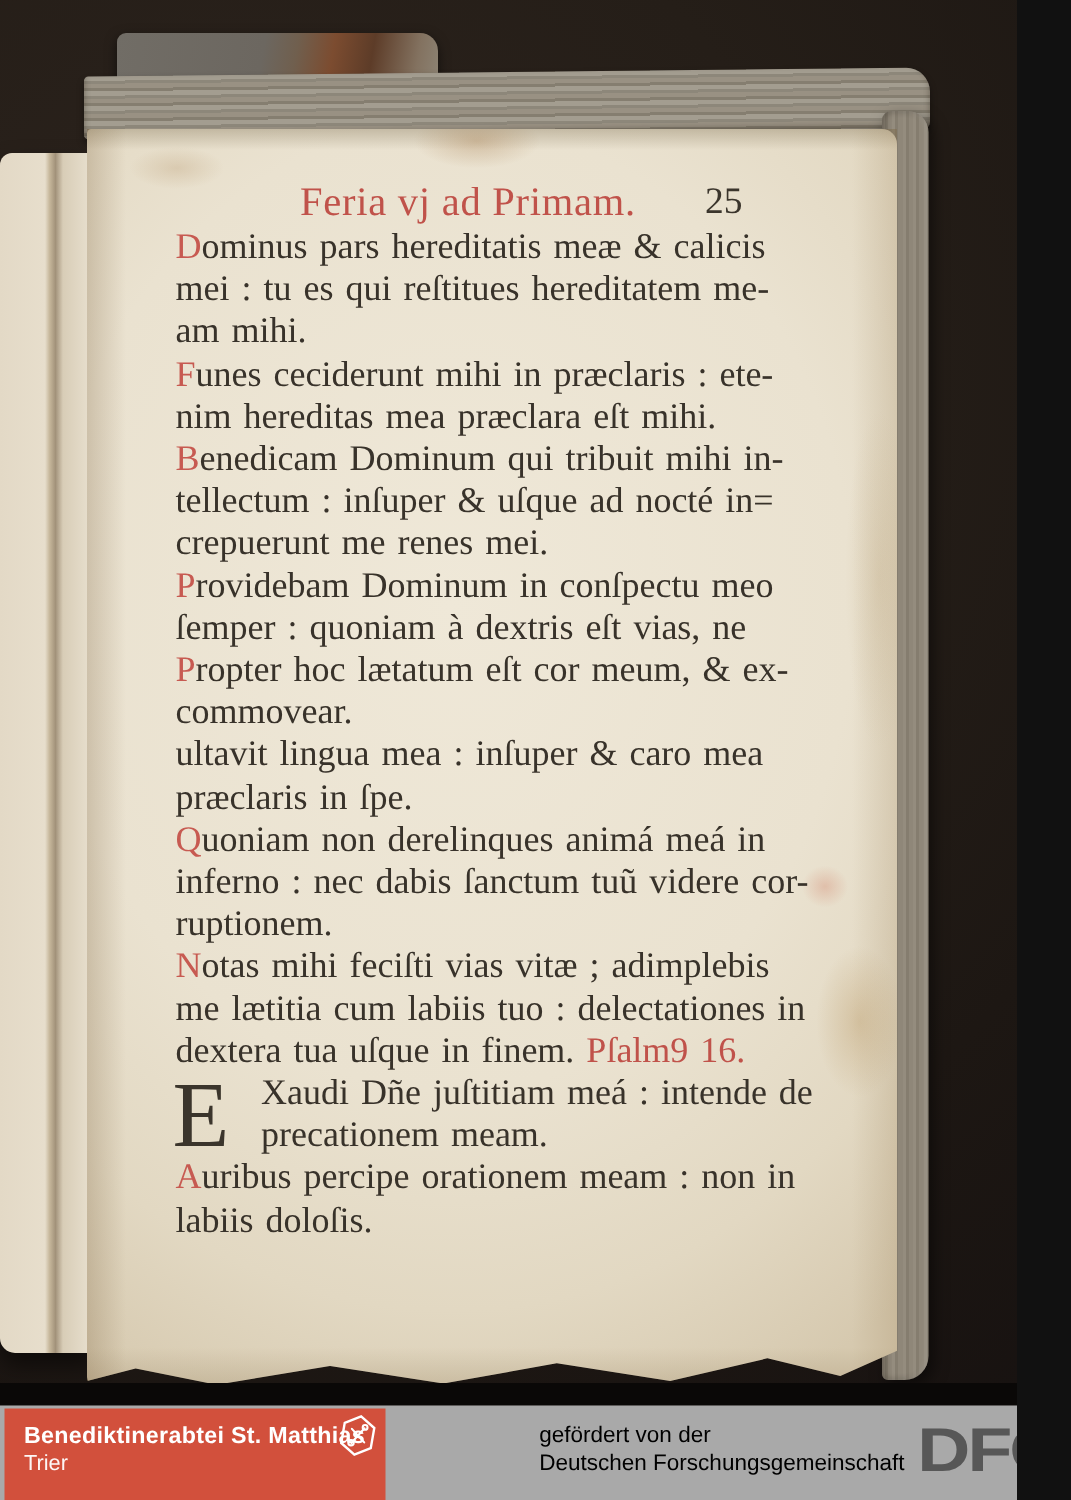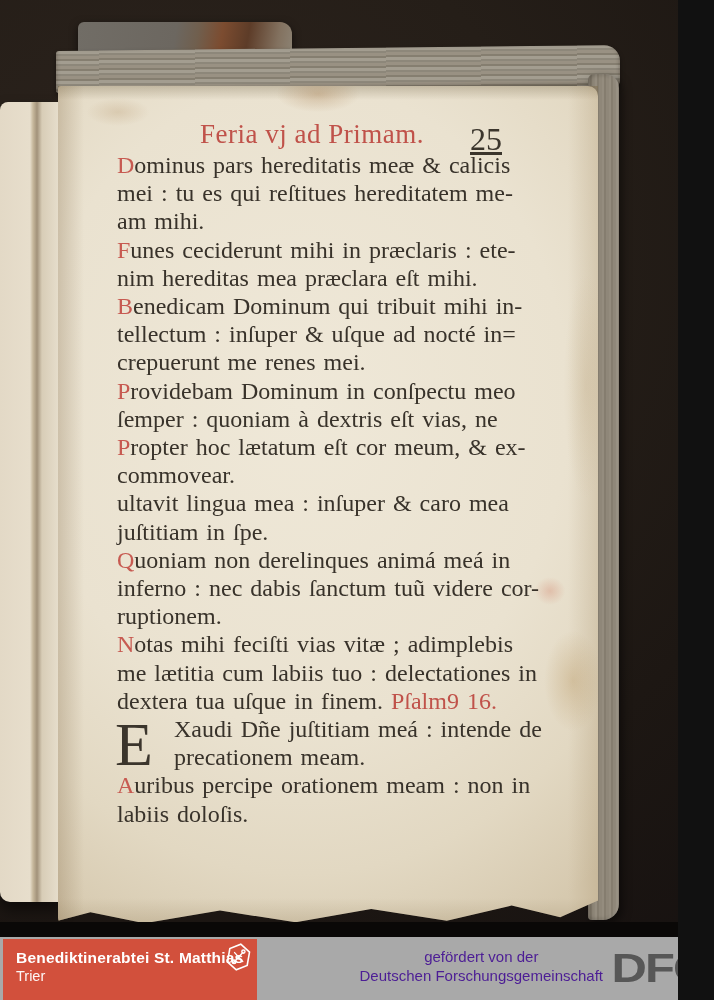--- a/index.html
+++ b/index.html
@@ -34,38 +34,38 @@
       radial-gradient(22px 20px at 492px 505px, rgba(205,115,90,.30), rgba(205,115,90,0) 70%),
       radial-gradient(30px 150px at 528px 300px, rgba(185,160,115,.22), rgba(185,160,115,0) 75%),
       linear-gradient(90deg, rgba(130,105,70,.28) 0, rgba(130,105,70,0) 26px),
       linear-gradient(270deg, rgba(160,135,95,.25) 0, rgba(160,135,95,0) 30px),
       linear-gradient(180deg, rgba(110,95,65,.30) 0, rgba(110,95,65,0) 14px),
       linear-gradient(0deg, rgba(150,130,95,.28) 0, rgba(150,130,95,0) 26px);}
   .bottom-band{position:absolute;left:0;top:922px;width:714px;height:15px;z-index:4;background:#0a0807;}
   
   .page-heading{position:absolute;left:0;top:33px;width:100%;height:32px;}
   .rubric{position:absolute;left:142px;top:0;font-size:27px;color:#c0524a;letter-spacing:.5px;white-space:nowrap;}
-  .pageno{position:absolute;left:412px;top:2px;font-size:32px;color:#3b352c;text-decoration:underline;}
+  .pageno{position:absolute;left:412px;top:2px;font-size:25px;color:#3b352c;}
   .page-text{position:absolute;left:27px;top:65px;width:505px;font-size:24px;line-height:28.2px;
     color:#38322a;word-spacing:2px;}
   .line{position:relative;white-space:nowrap;margin-left:32px;}
   .seg-initial{color:#c75a51;}
   .seg-rubric{color:#c0524a;}
   .seg-ink{color:inherit;}
   .dropcap{position:absolute;left:-2px;top:3px;font-size:62px;line-height:52px;color:#3b352c;}
   .indent-dc{padding-left:57px;}
   
   .footer{position:absolute;left:0;top:937px;width:714px;height:63px;background:#a9a9a9;z-index:5;
     font-family:"Liberation Sans", sans-serif;}
   .abbey-box{position:absolute;left:3px;top:2px;bottom:0;width:254px;background:#d2503c;
     padding:10px 0 0 13px;box-sizing:border-box;}
   .abbey-name{color:#ffffff;font-weight:bold;font-size:15.5px;line-height:18px;letter-spacing:.2px;white-space:nowrap;}
   .abbey-city{color:rgba(255,255,255,.95);font-size:14.5px;line-height:19px;}
   .abbey-icon{position:absolute;right:5px;top:3px;}
-  .funding{position:absolute;right:111px;top:11px;text-align:center;color:#4c1d95;
+  .funding{position:absolute;right:111px;top:11px;text-align:left;color:#000000;
     font-size:15px;line-height:18.5px;white-space:nowrap;}
   .dfg-logo{position:absolute;right:5px;top:0;height:63px;line-height:61px;font-weight:bold;
     font-size:49px;letter-spacing:-2px;color:#575757;transform:scaleY(.84);}
 </style>
 </head>
 <body>
 
 <div class="screen">
 
   <div class="cover-slab"></div>
@@ -88,21 +88,21 @@
         <div class="line"><span class="seg-initial">F</span><span class="seg-ink">unes ceciderunt mihi in præclaris : ete-</span></div>
         <div class="line"><span class="seg-ink">nim hereditas mea præclara eſt mihi.</span></div>
         <div class="line"><span class="seg-initial">B</span><span class="seg-ink">enedicam Dominum qui tribuit mihi in-</span></div>
         <div class="line"><span class="seg-ink">tellectum : inſuper &amp; uſque ad nocté in=</span></div>
         <div class="line"><span class="seg-ink">crepuerunt me renes mei.</span></div>
         <div class="line"><span class="seg-initial">P</span><span class="seg-ink">rovidebam Dominum in conſpectu meo</span></div>
         <div class="line"><span class="seg-ink">ſemper : quoniam à dextris eſt vias, ne</span></div>
         <div class="line"><span class="seg-initial">P</span><span class="seg-ink">ropter hoc lætatum eſt cor meum, &amp; ex-</span></div>
         <div class="line"><span class="seg-ink">commovear.</span></div>
         <div class="line"><span class="seg-ink">ultavit lingua mea : inſuper &amp; caro mea</span></div>
-        <div class="line"><span class="seg-ink">juſtitiam in ſpe.</span></div>
+        <div class="line"><span class="seg-ink">præclaris in ſpe.</span></div>
         <div class="line"><span class="seg-initial">Q</span><span class="seg-ink">uoniam non derelinques animá meá in</span></div>
         <div class="line"><span class="seg-ink">inferno : nec dabis ſanctum tuũ videre cor-</span></div>
         <div class="line"><span class="seg-ink">ruptionem.</span></div>
         <div class="line"><span class="seg-initial">N</span><span class="seg-ink">otas mihi feciſti vias vitæ ; adimplebis</span></div>
         <div class="line"><span class="seg-ink">me lætitia cum labiis tuo : delectationes in</span></div>
         <div class="line"><span class="seg-ink">dextera tua uſque in finem. </span><span class="seg-rubric">Pſalm9 16.</span></div>
         <div class="line indent-dc"><span class="dropcap">E</span><span class="seg-ink">Xaudi Dñe juſtitiam meá : intende de</span></div>
         <div class="line indent-dc"><span class="seg-ink">precationem meam.</span></div>
         <div class="line"><span class="seg-initial">A</span><span class="seg-ink">uribus percipe orationem meam : non in</span></div>
         <div class="line"><span class="seg-ink">labiis doloſis.</span></div>

